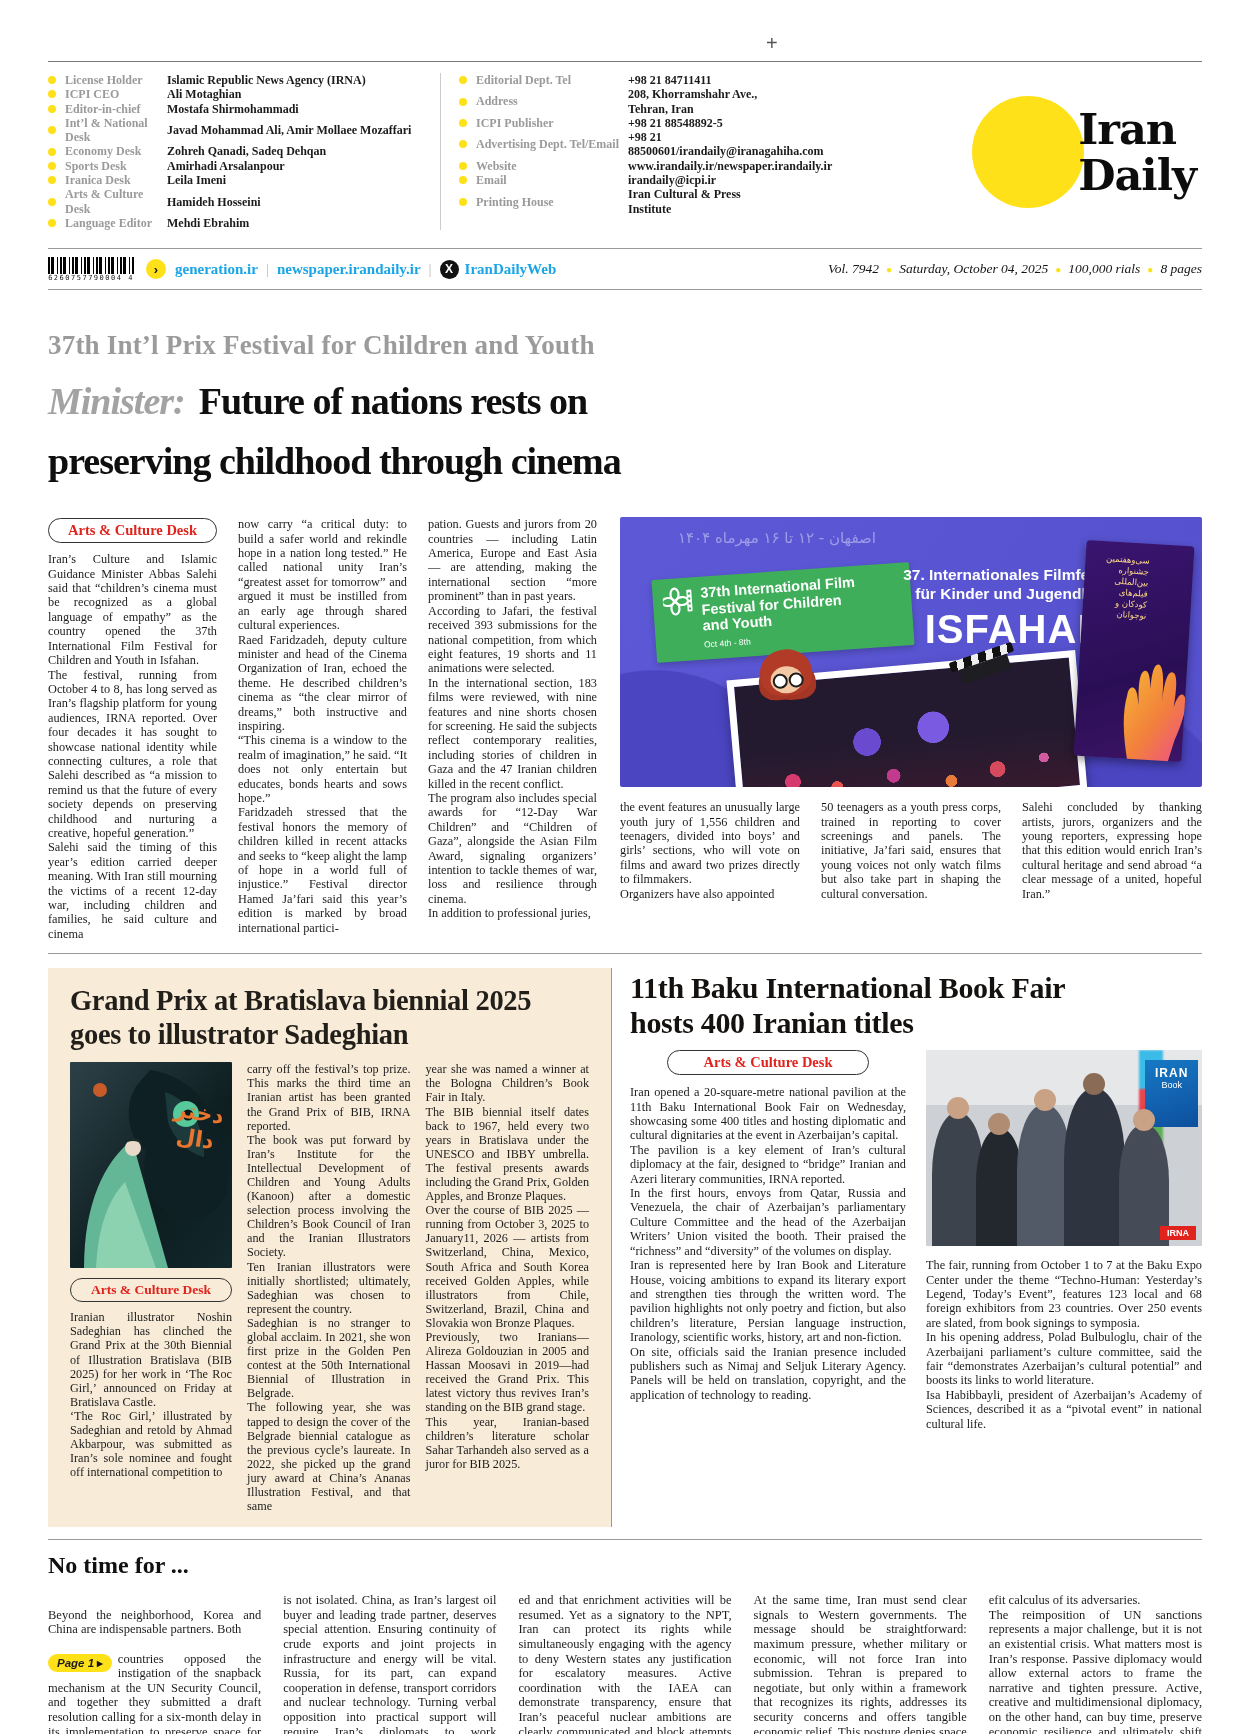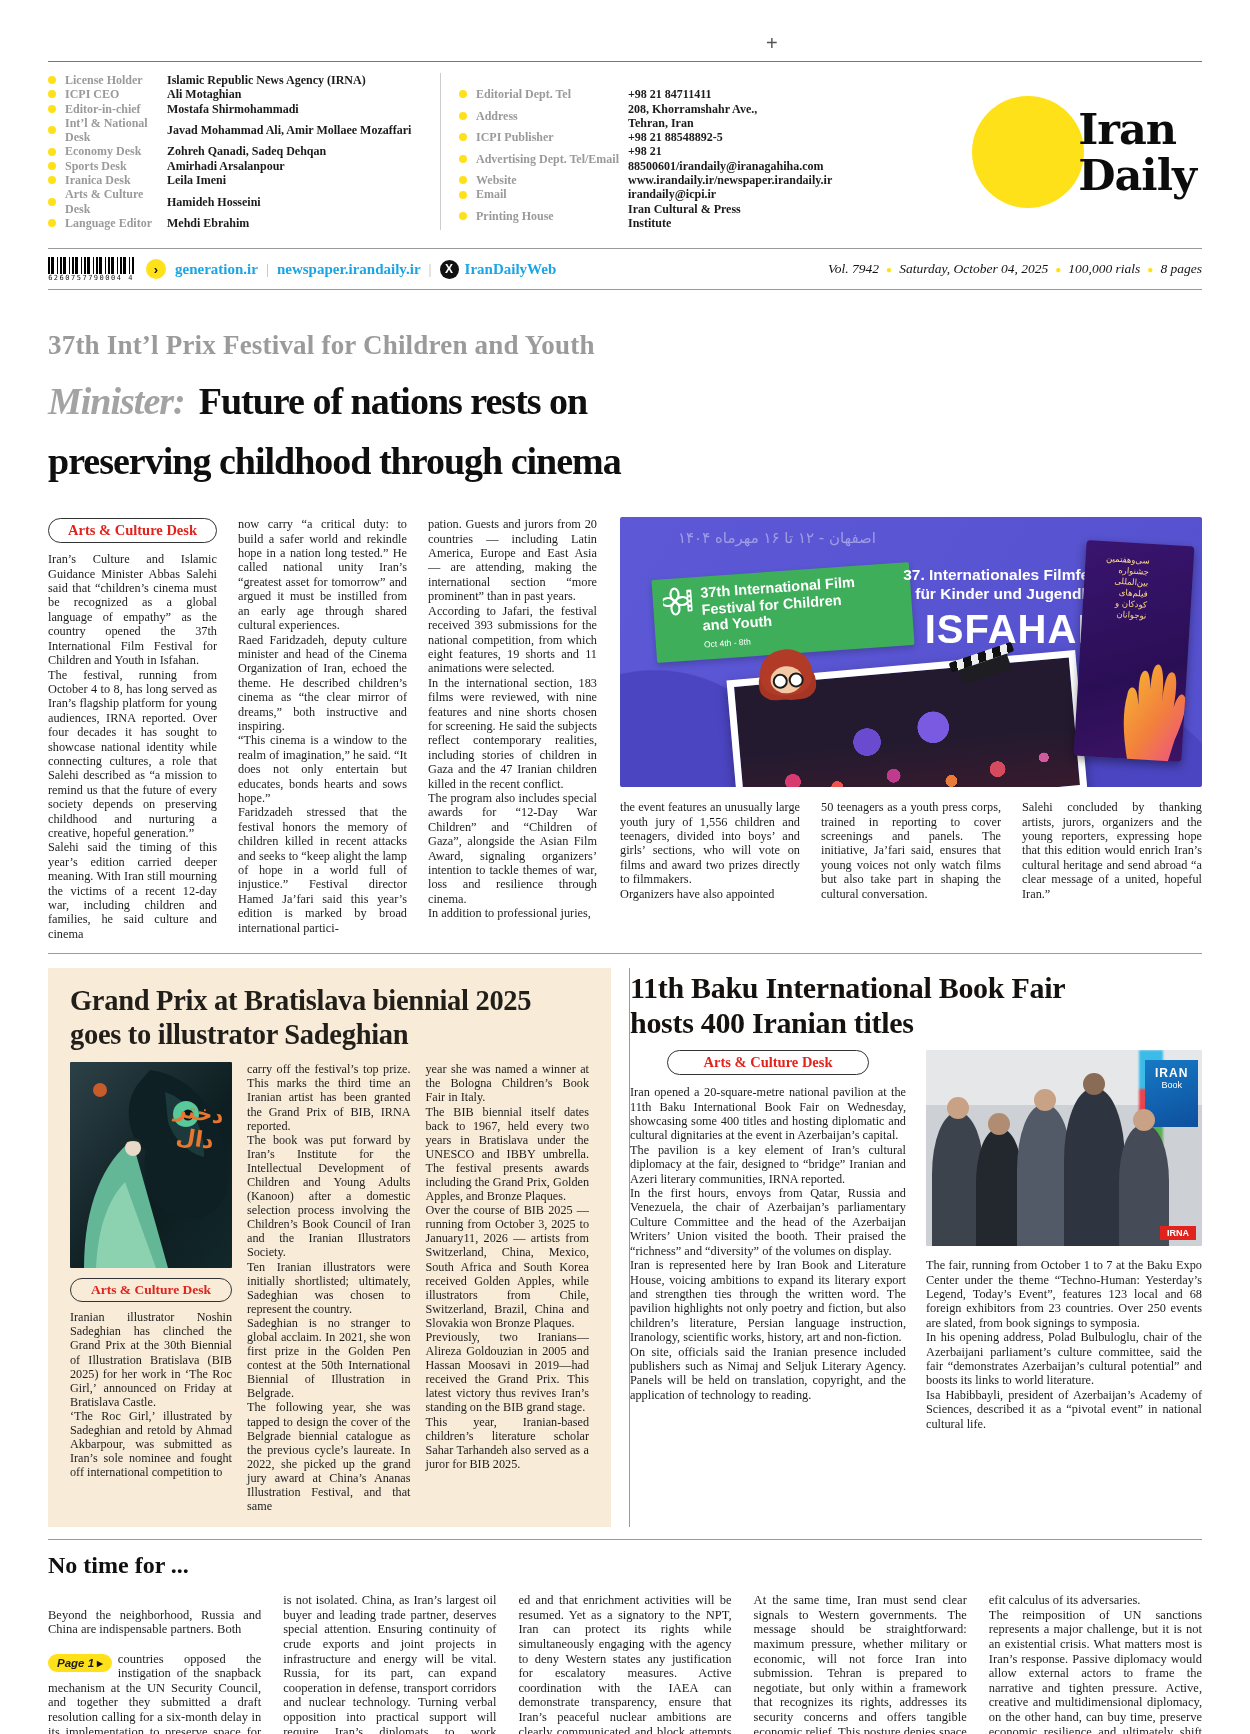--- a/index.html
+++ b/index.html
@@ -9,21 +9,21 @@
   html,body{margin:0;padding:0;background:#fff;}
   .page{width:1250px;height:1734px;position:relative;overflow:hidden;
         font-family:"Liberation Serif",serif;color:#111;background:#fff;}
   .inner{margin:0 48px;}
 
   
   .topbar{height:61px;position:relative;}
   .plus{position:absolute;left:718px;top:32px;font-family:"Liberation Sans",sans-serif;
         font-size:20px;color:#555;}
   .masthead{border-top:1px solid #777;display:flex;padding:11px 0 8px;}
-  .m-col{display:flex;flex-direction:column;justify-content:flex-end;}
+  .m-col{display:flex;flex-direction:column;}
   .m-col.staff{width:392px;}
   .m-col.contact{width:310px;padding-left:18px;border-left:1px solid #ccc;}
   .m-row{display:flex;align-items:center;line-height:14.3px;font-size:12px;font-weight:bold;}
   .m-dot{width:8px;height:8px;border-radius:50%;background:var(--accent-yellow);
          margin-right:9px;flex:none;}
   .m-label{color:#9a9a9a;flex:none;}
   .staff .m-label{width:102px;}
   .contact .m-label{width:152px;}
   .m-value{color:#1b1b1b;}
   .logo{margin-left:auto;display:flex;align-items:center;padding-right:6px;}
@@ -127,21 +127,21 @@
   .row2{display:flex;margin-top:14px;}
   .brat{width:563px;flex:none;background:var(--beige);padding:12px 22px 14px;box-sizing:border-box;}
   .brat h2{margin:4px 0 10px;font-size:28.5px;line-height:34px;color:#221f1a;letter-spacing:-.3px;}
   .brat-cols{display:flex;gap:15px;}
   .brat-colA{width:162px;flex:none;}
   .brat-colA .desk-badge{margin:10px 0 8px;font-size:13.5px;}
   .brat-cols .body-col{font-size:12.2px;line-height:14.1px;}
   .brat-colB,.brat-colC{flex:1;min-width:0;}
   .roc-cover{display:block;width:162px;height:206px;border-radius:1px;}
 
-  .baku{flex:1;min-width:0;border-left:1px solid #999;margin-left:18px;}
+  .baku{flex:1;min-width:0;border-left:1px solid #999;padding-left:18px;}
   .baku h2{margin:2px 0 10px;font-size:30px;line-height:35px;color:#14110e;letter-spacing:-.3px;}
   .baku-cols{display:flex;gap:20px;}
   .baku-colL,.baku-colR{flex:1;min-width:0;}
   .baku .desk-badge{width:200px;margin:0 auto 10px;}
   .baku-photo{position:relative;height:196px;margin-bottom:12px;overflow:hidden;border-radius:1px;
      background:linear-gradient(#e6e7e9 0 28%,#cdd0d4 28% 100%);}
   .person{position:absolute;bottom:0;border-radius:46% 46% 0 0;}
   .person .head{position:absolute;top:-16px;left:50%;transform:translateX(-50%);
      width:22px;height:22px;border-radius:50%;}
   .flag-strip{position:absolute;right:14%;top:0;width:9%;height:58%;opacity:.9;filter:blur(1px);
@@ -516,21 +516,21 @@
         </div>
       </div>
     </div>
 
     <hr class="rule">
 
     <div class="opinion">
       <h2>No time for ...</h2>
       <div class="op-cols">
         <div class="op-col">
-          <p><span>Beyond the neighborhood, Russia and China are indispensable partners. Both</span></p>
+          <p><span>Beyond the neighborhood, Korea and China are indispensable partners. Both</span></p>
           <p><span class="page-badge"><span>Page 1</span><span class="arrow">▸</span></span><span>countries opposed the instigation of the snapback mechanism at the UN Security Council, and together they submitted a draft resolution calling for a six-month delay in its implementation to preserve space for diplomacy, though the measure failed to pass. Iran should now push for a joint high-level meeting with both countries to secure explicit commitments. A clear statement of opposition, backed by concrete trade and energy cooperation measures, would not only reassure markets but also signal to the West that Tehran</span></p>
         </div>
         <div class="op-col">is not isolated. China, as Iran’s largest oil buyer and leading trade partner, deserves special attention. Ensuring continuity of crude exports and joint projects in infrastructure and energy will be vital. Russia, for its part, can expand cooperation in defense, transport corridors and nuclear technology. Turning verbal opposition into practical support will require Iran’s diplomats to work persistently, balancing short-term needs with long-term strategic alignment.
 Iran should also carefully handle its relations with the International Atomic Energy Agency. Tehran has declared that its nuclear program will not be suspend-</div>
         <div class="op-col">ed and that enrichment activities will be resumed. Yet as a signatory to the NPT, Iran can protect its rights while simultaneously engaging with the agency to deny Western states any justification for escalatory measures. Active coordination with the IAEA can demonstrate transparency, ensure that Iran’s peaceful nuclear ambitions are clearly communicated and block attempts by adversaries to portray Iran as a violator. Such engagement is not about compromise but about reinforcing Iran’s position as a rational, rule-abiding actor — one that insists on its rights while leaving no room for fabricated accusations.</div>
         <div class="op-col">At the same time, Iran must send clear signals to Western governments. The message should be straightforward: maximum pressure, whether military or economic, will not force Iran into submission. Tehran is prepared to negotiate, but only within a framework that recognizes its rights, addresses its security concerns and offers tangible economic relief. This posture denies space to Israel and hardliners in Washington who aim to corner Iran diplomatically. It also underscores that negotiations are possible only when conducted on equal terms. Iran’s readiness for talks, coupled with resilience against pressure, can shift the cost-ben-</div>
         <div class="op-col">efit calculus of its adversaries.
 The reimposition of UN sanctions represents a major challenge, but it is not an existential crisis. What matters most is Iran’s response. Passive diplomacy would allow external actors to frame the narrative and tighten pressure. Active, creative and multidimensional diplomacy, on the other hand, can buy time, preserve economic resilience and ultimately shift the balance toward dialogue on Iran’s own terms. In this critical moment, Iran must act decisively to show that it is a rational player unwilling to be cornered — but ready to engage. Indeed, this is no time for diplomatic passivity.</div>
       </div>
     </div>

